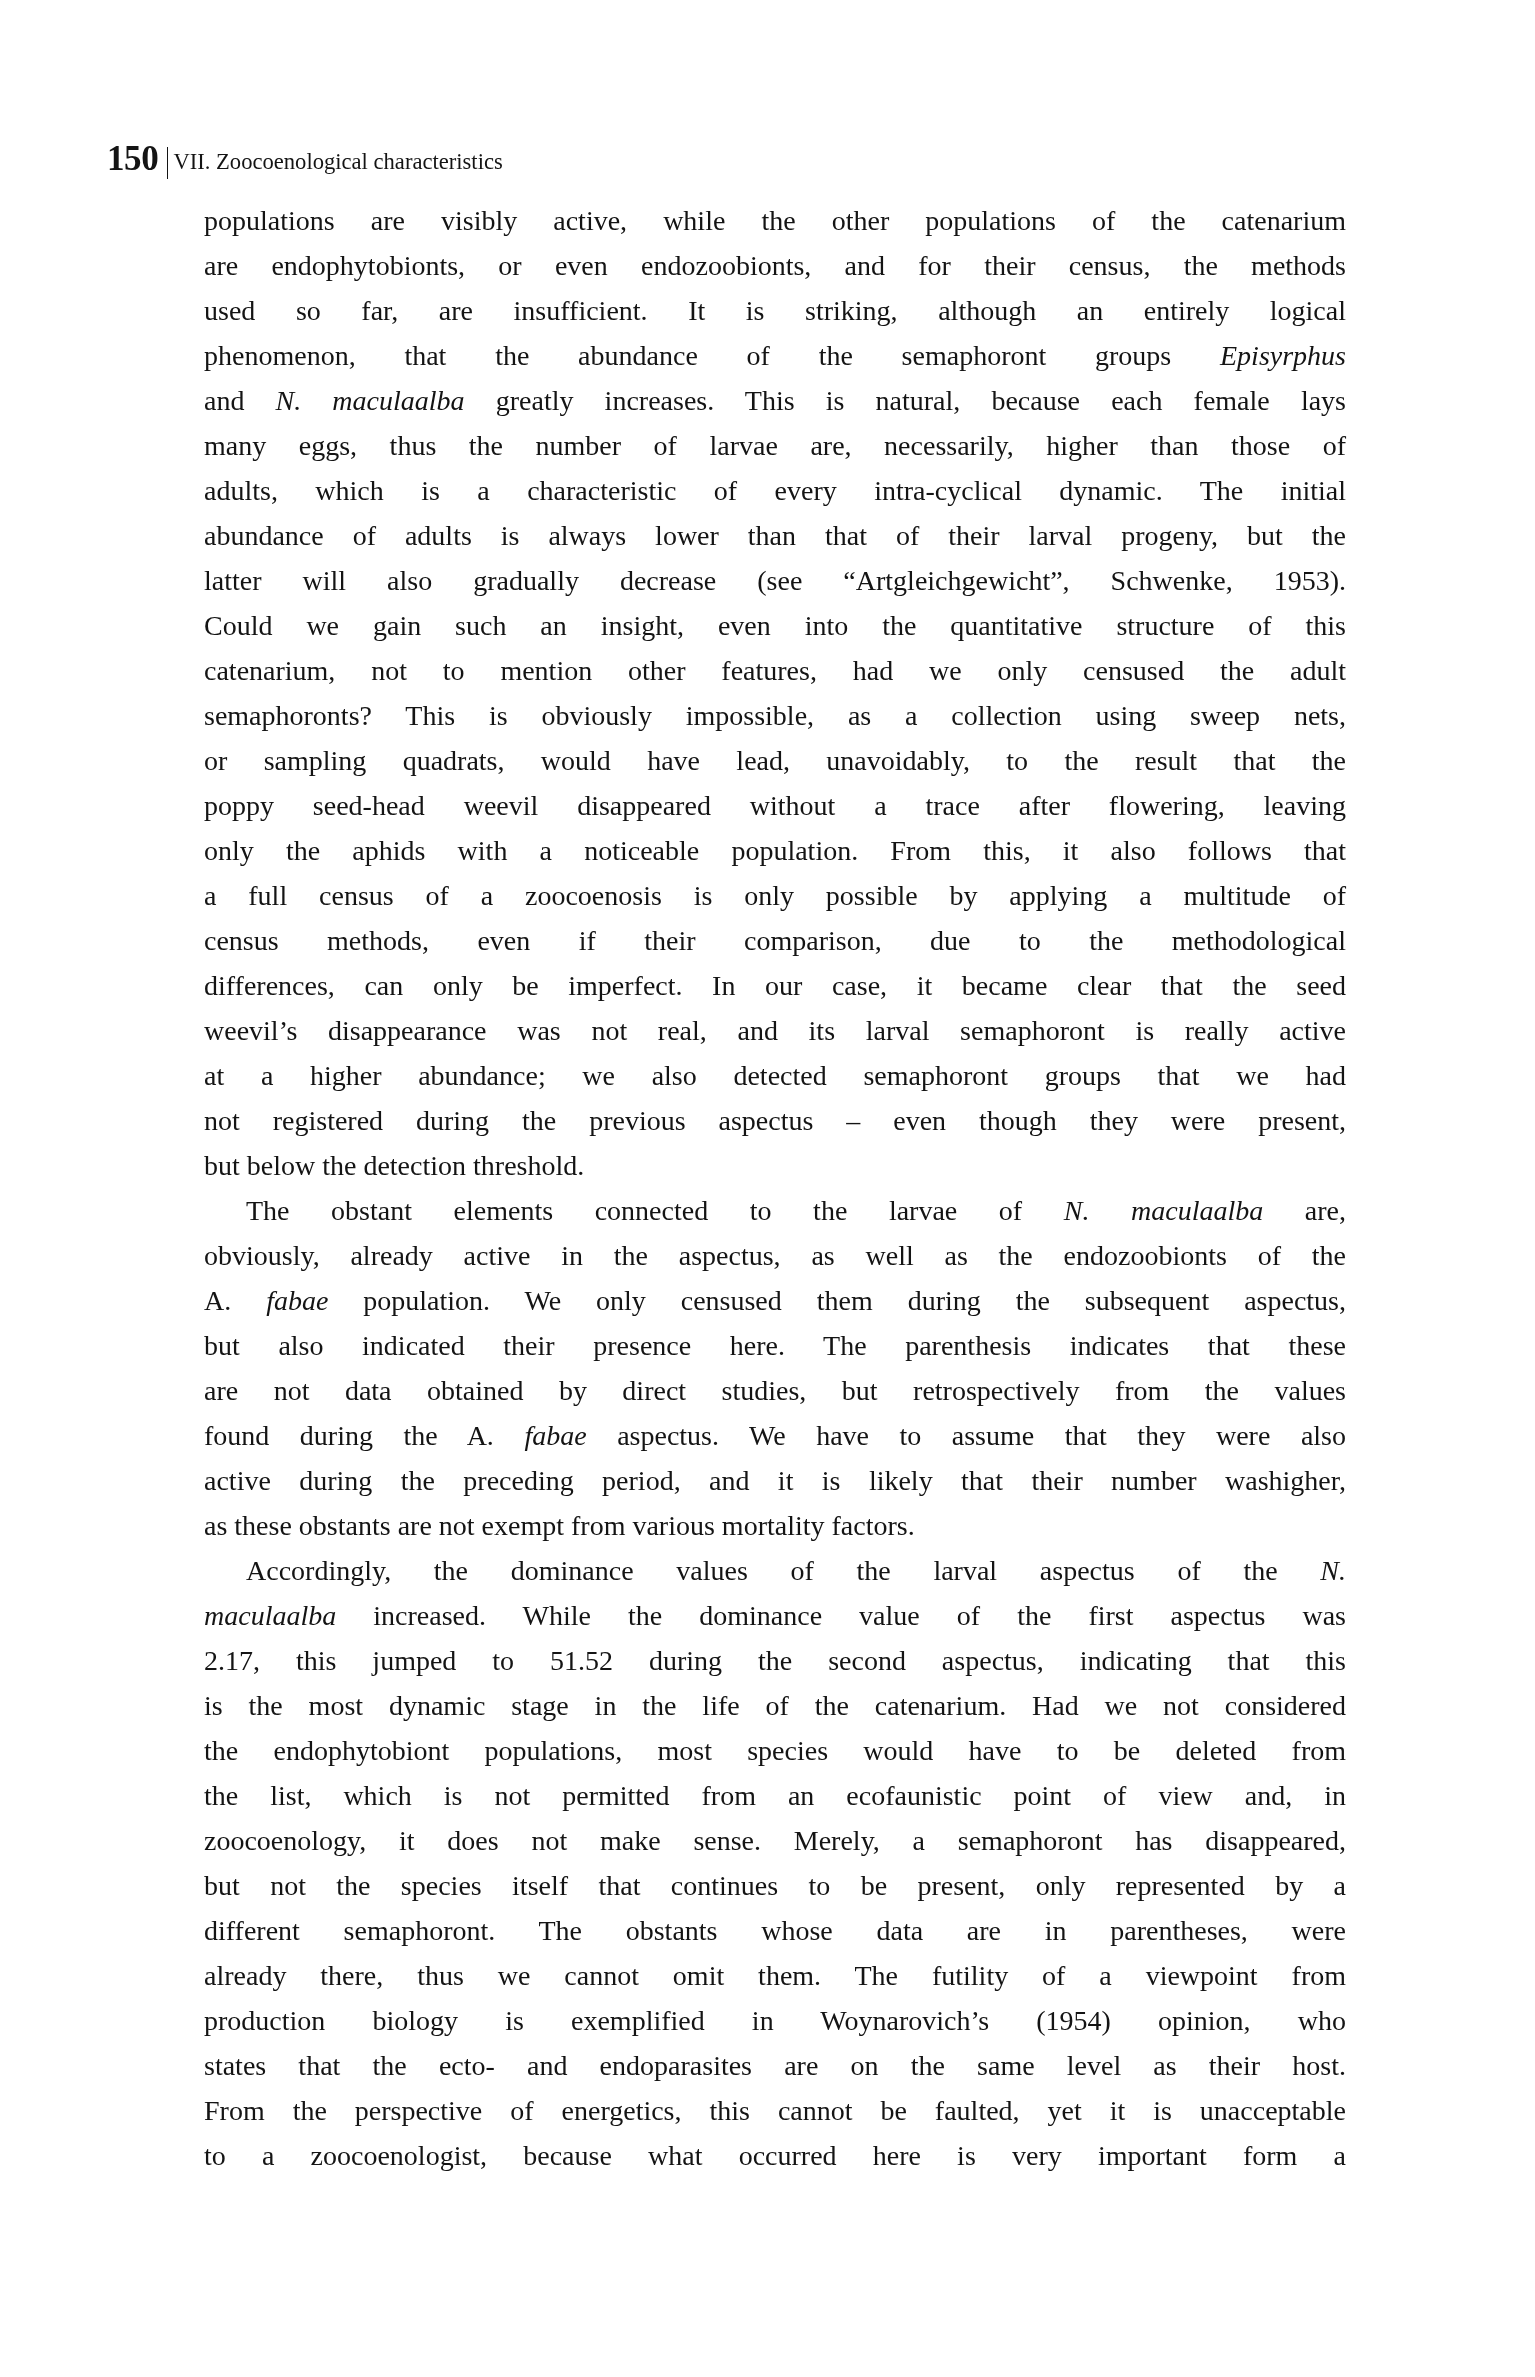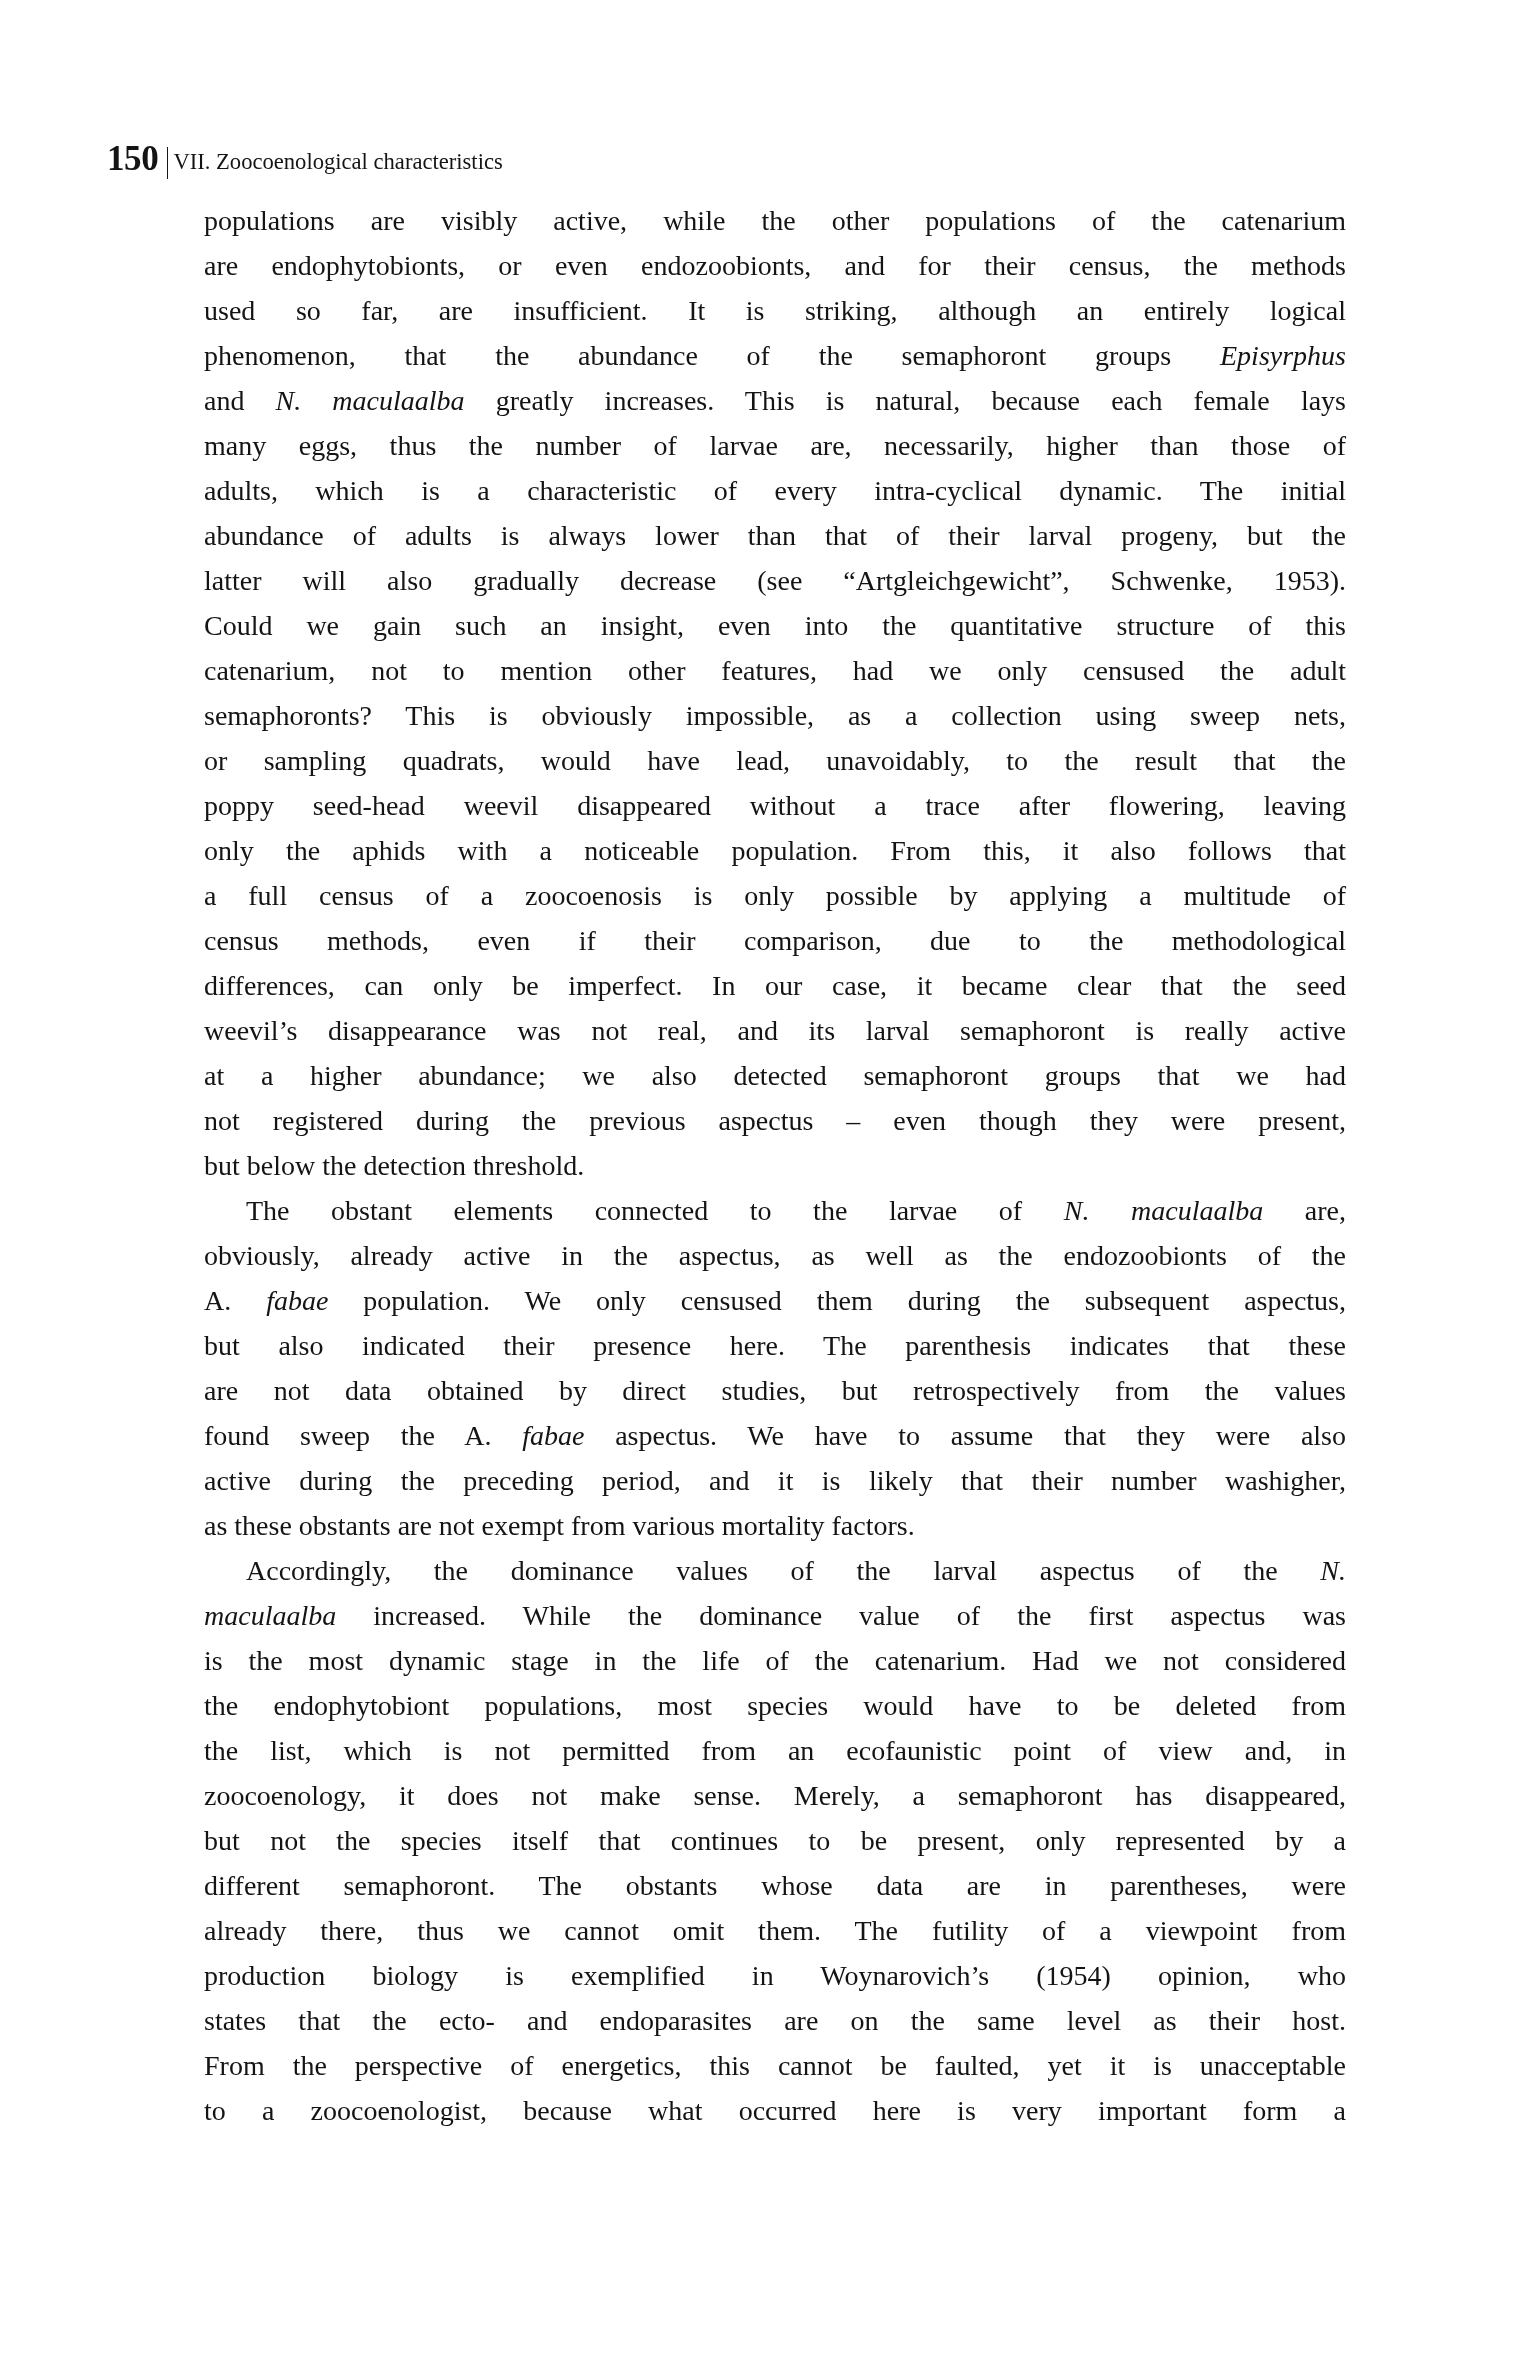--- a/index.html
+++ b/index.html
@@ -169,37 +169,40 @@
       <div class="line">
         <span class="line-inner"><span>A. </span><em>fabae</em><span> population. We only censused them during the subsequent aspectus,</span></span>
       </div>
       <div class="line">
         <span class="line-inner"><span>but also indicated their presence here. The parenthesis indicates that these</span></span>
       </div>
       <div class="line">
         <span class="line-inner"><span>are not data obtained by direct studies, but retrospectively from the values</span></span>
       </div>
       <div class="line">
-        <span class="line-inner"><span>found sweep the A. </span><em>fabae</em><span> aspectus. We have to assume that they were also</span></span>
+        <span class="line-inner"><span>found during the A. </span><em>fabae</em><span> aspectus. We have to assume that they were also</span></span>
       </div>
       <div class="line">
         <span class="line-inner"><span>active during the preceding period, and it is likely that their number washigher,</span></span>
       </div>
       <div class="line last">
         <span class="line-inner"><span>as these obstants are not exempt from various mortality factors.</span></span>
       </div>
     </div>
     <div class="paragraph">
       <div class="line indent">
         <span class="line-inner"><span>Accordingly, the dominance values of the larval aspectus of the </span><em>N.</em></span>
       </div>
       <div class="line">
         <span class="line-inner"><em>maculaalba</em><span> increased. While the dominance value of the first aspectus was</span></span>
       </div>
       <div class="line">
+        <span class="line-inner"><span>2.17, this jumped to 51.52 during the second aspectus, indicating that this</span></span>
+      </div>
+      <div class="line">
         <span class="line-inner"><span>is the most dynamic stage in the life of the catenarium. Had we not considered</span></span>
       </div>
       <div class="line">
         <span class="line-inner"><span>the endophytobiont populations, most species would have to be deleted from</span></span>
       </div>
       <div class="line">
         <span class="line-inner"><span>the list, which is not permitted from an ecofaunistic point of view and, in</span></span>
       </div>
       <div class="line">
         <span class="line-inner"><span>zoocoenology, it does not make sense. Merely, a semaphoront has disappeared,</span></span>

